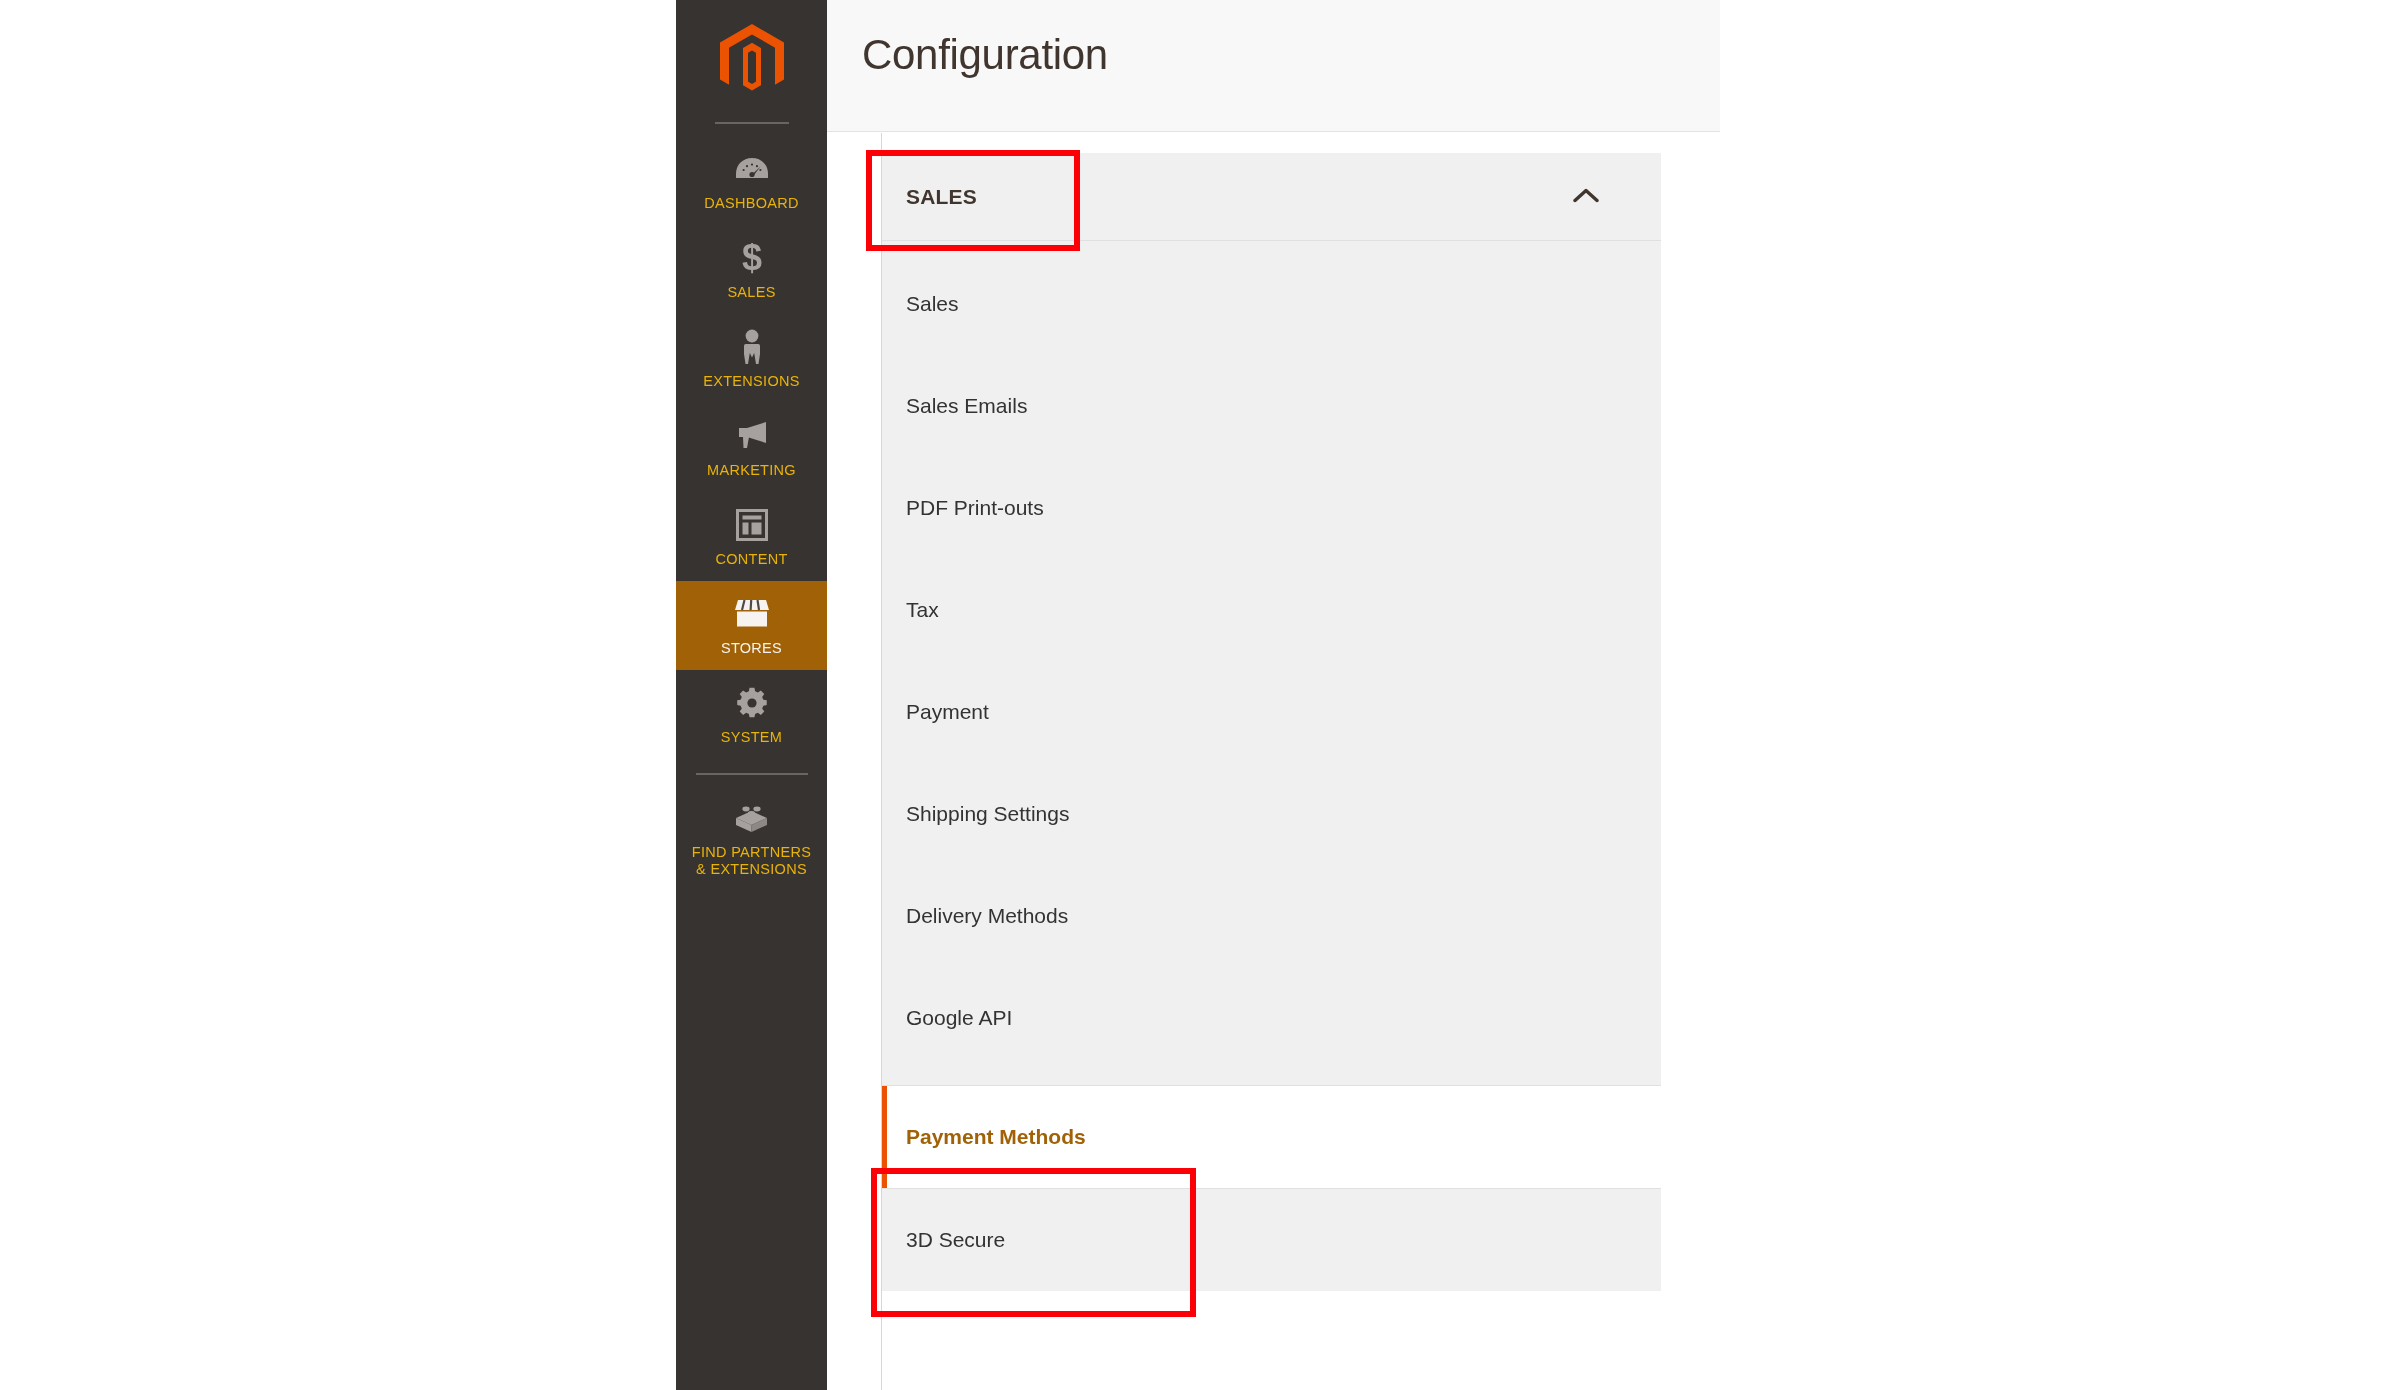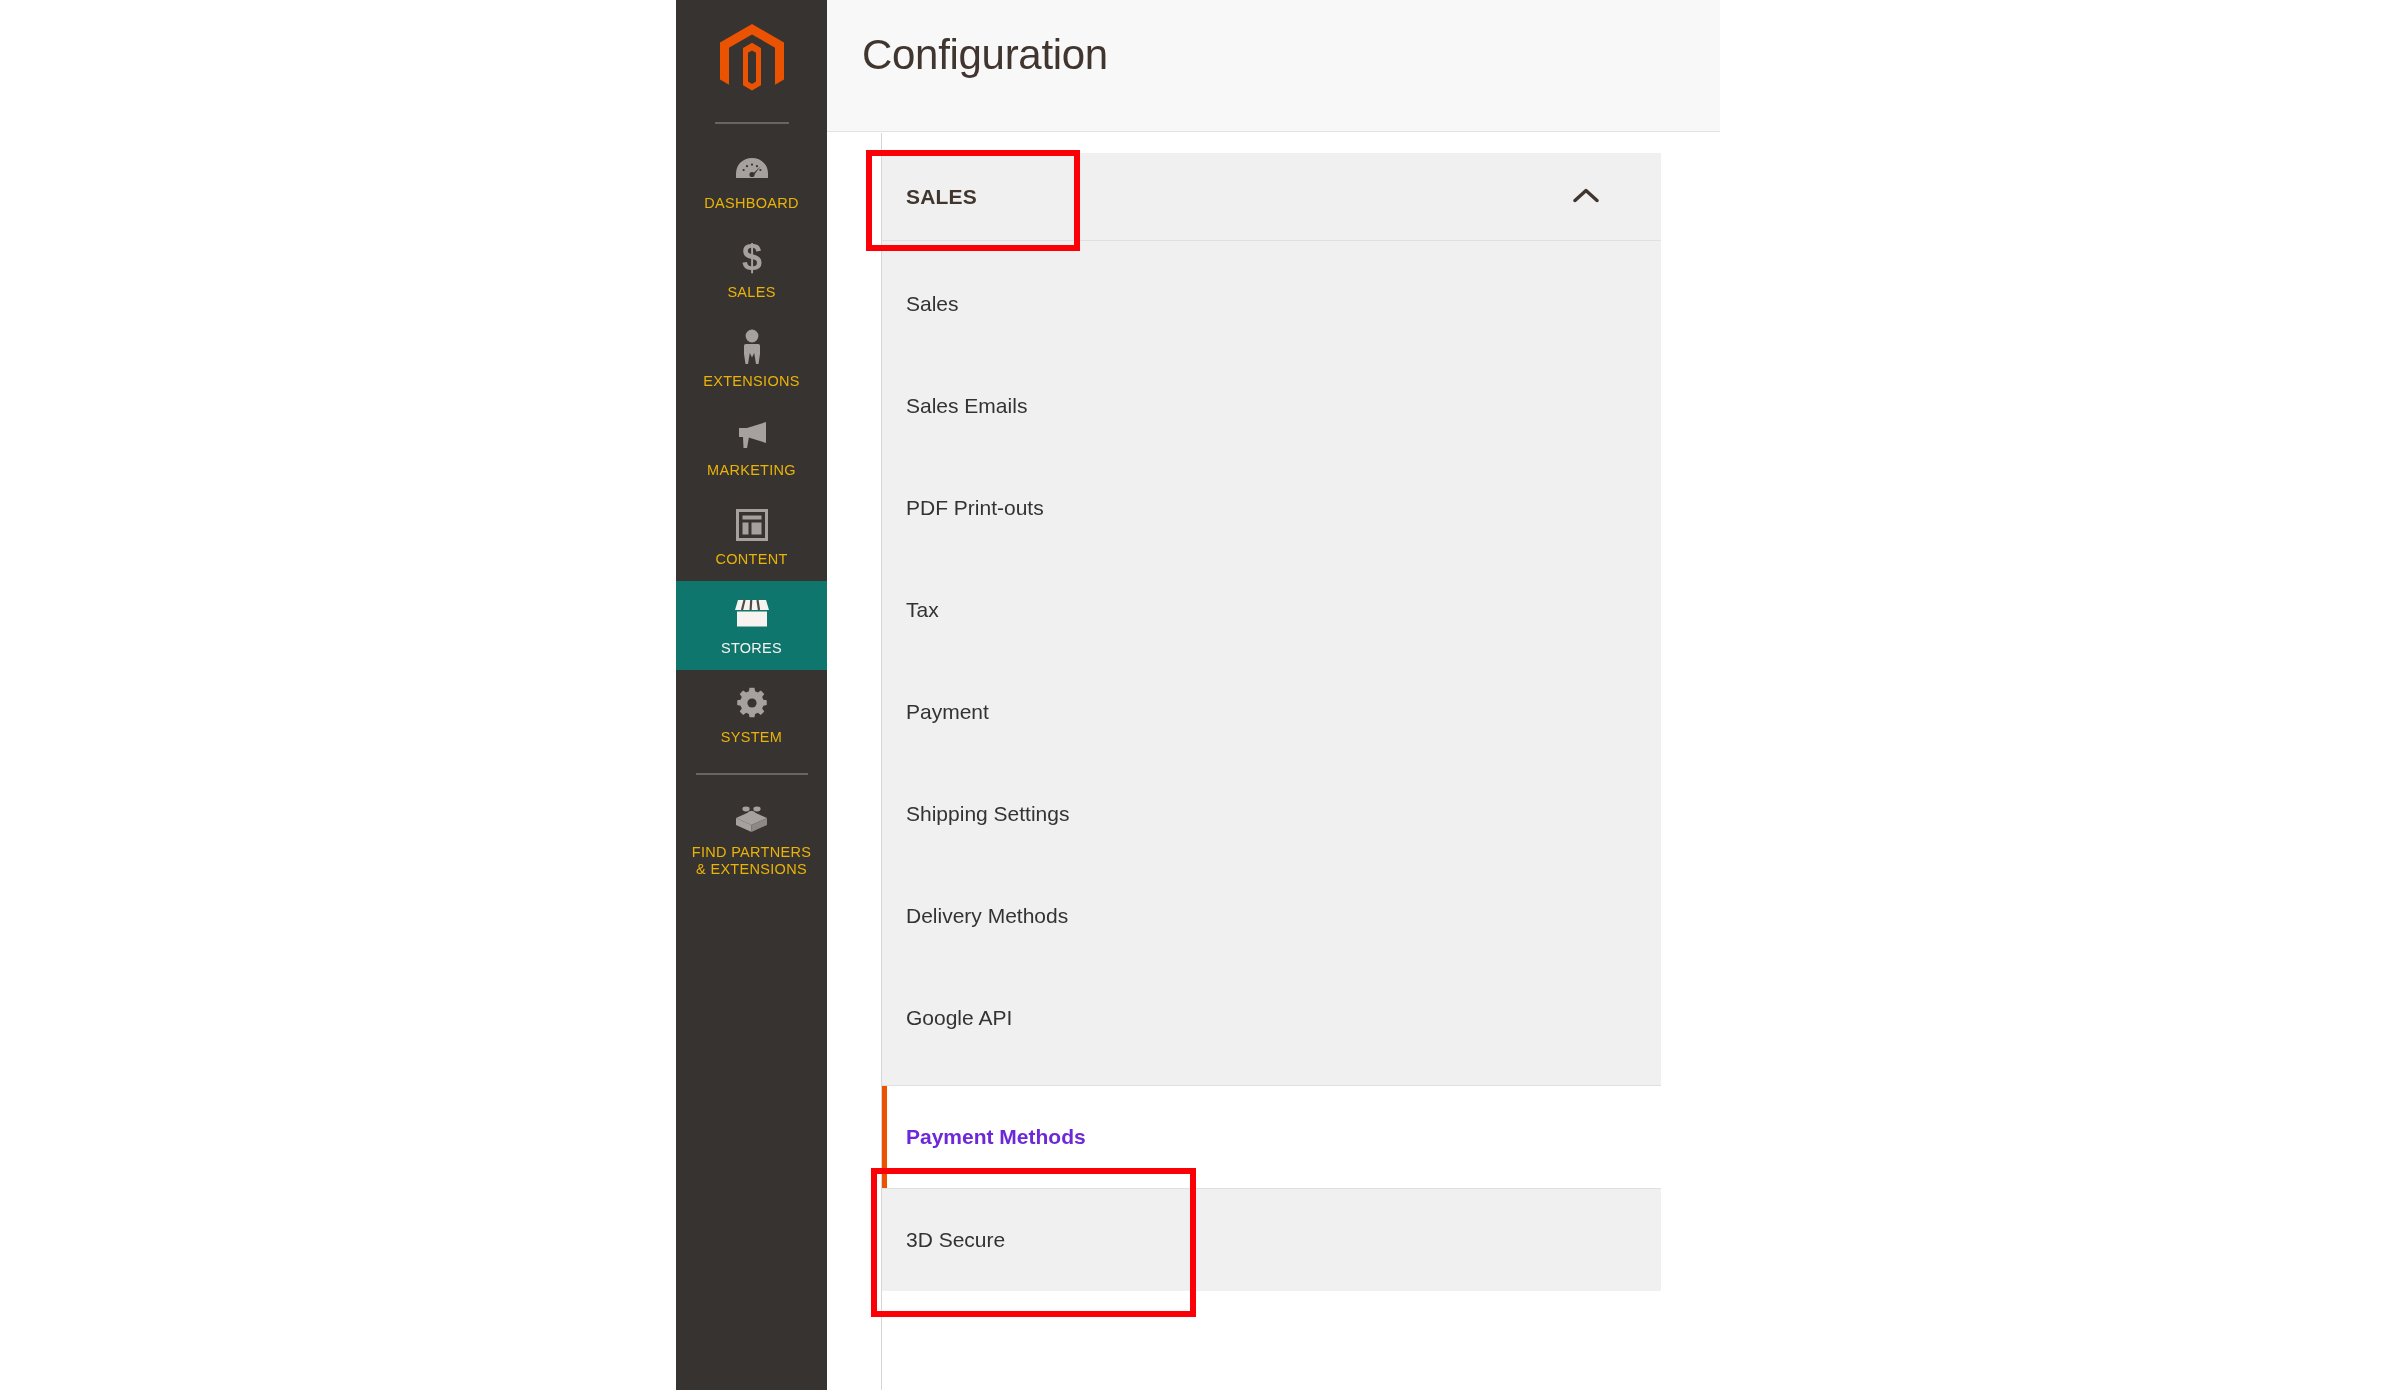--- a/index.html
+++ b/index.html
@@ -45,21 +45,21 @@
   }
 
   .nav-item {
     display: block;
     width: 100%;
     padding: 14px 4px 13px 4px;
     text-align: center;
     text-decoration: none;
     cursor: pointer;
   }
-  .nav-item.active { background: #0f766e; }
+  .nav-item.active { background: #a16207; }
 
   .nav-icon {
     display: block;
     height: 38px;
     margin-bottom: 7px;
     display: flex;
     align-items: center;
     justify-content: center;
   }
   .nav-icon svg { display: block; }
@@ -168,21 +168,21 @@
   }
 
   .menu-item.active {
     background: #ffffff;
     border-top: 1px solid #e0e0e0;
     border-bottom: 1px solid #e0e0e0;
     height: 104px;
   }
   .menu-item.active .menu-label {
     font-weight: bold;
-    color: #6d28d9;
+    color: #a16207;
   }
   .menu-item.active::before {
     content: "";
     position: absolute;
     left: 0;
     top: 0;
     bottom: 0;
     width: 5px;
     background: #eb5202;
   }

